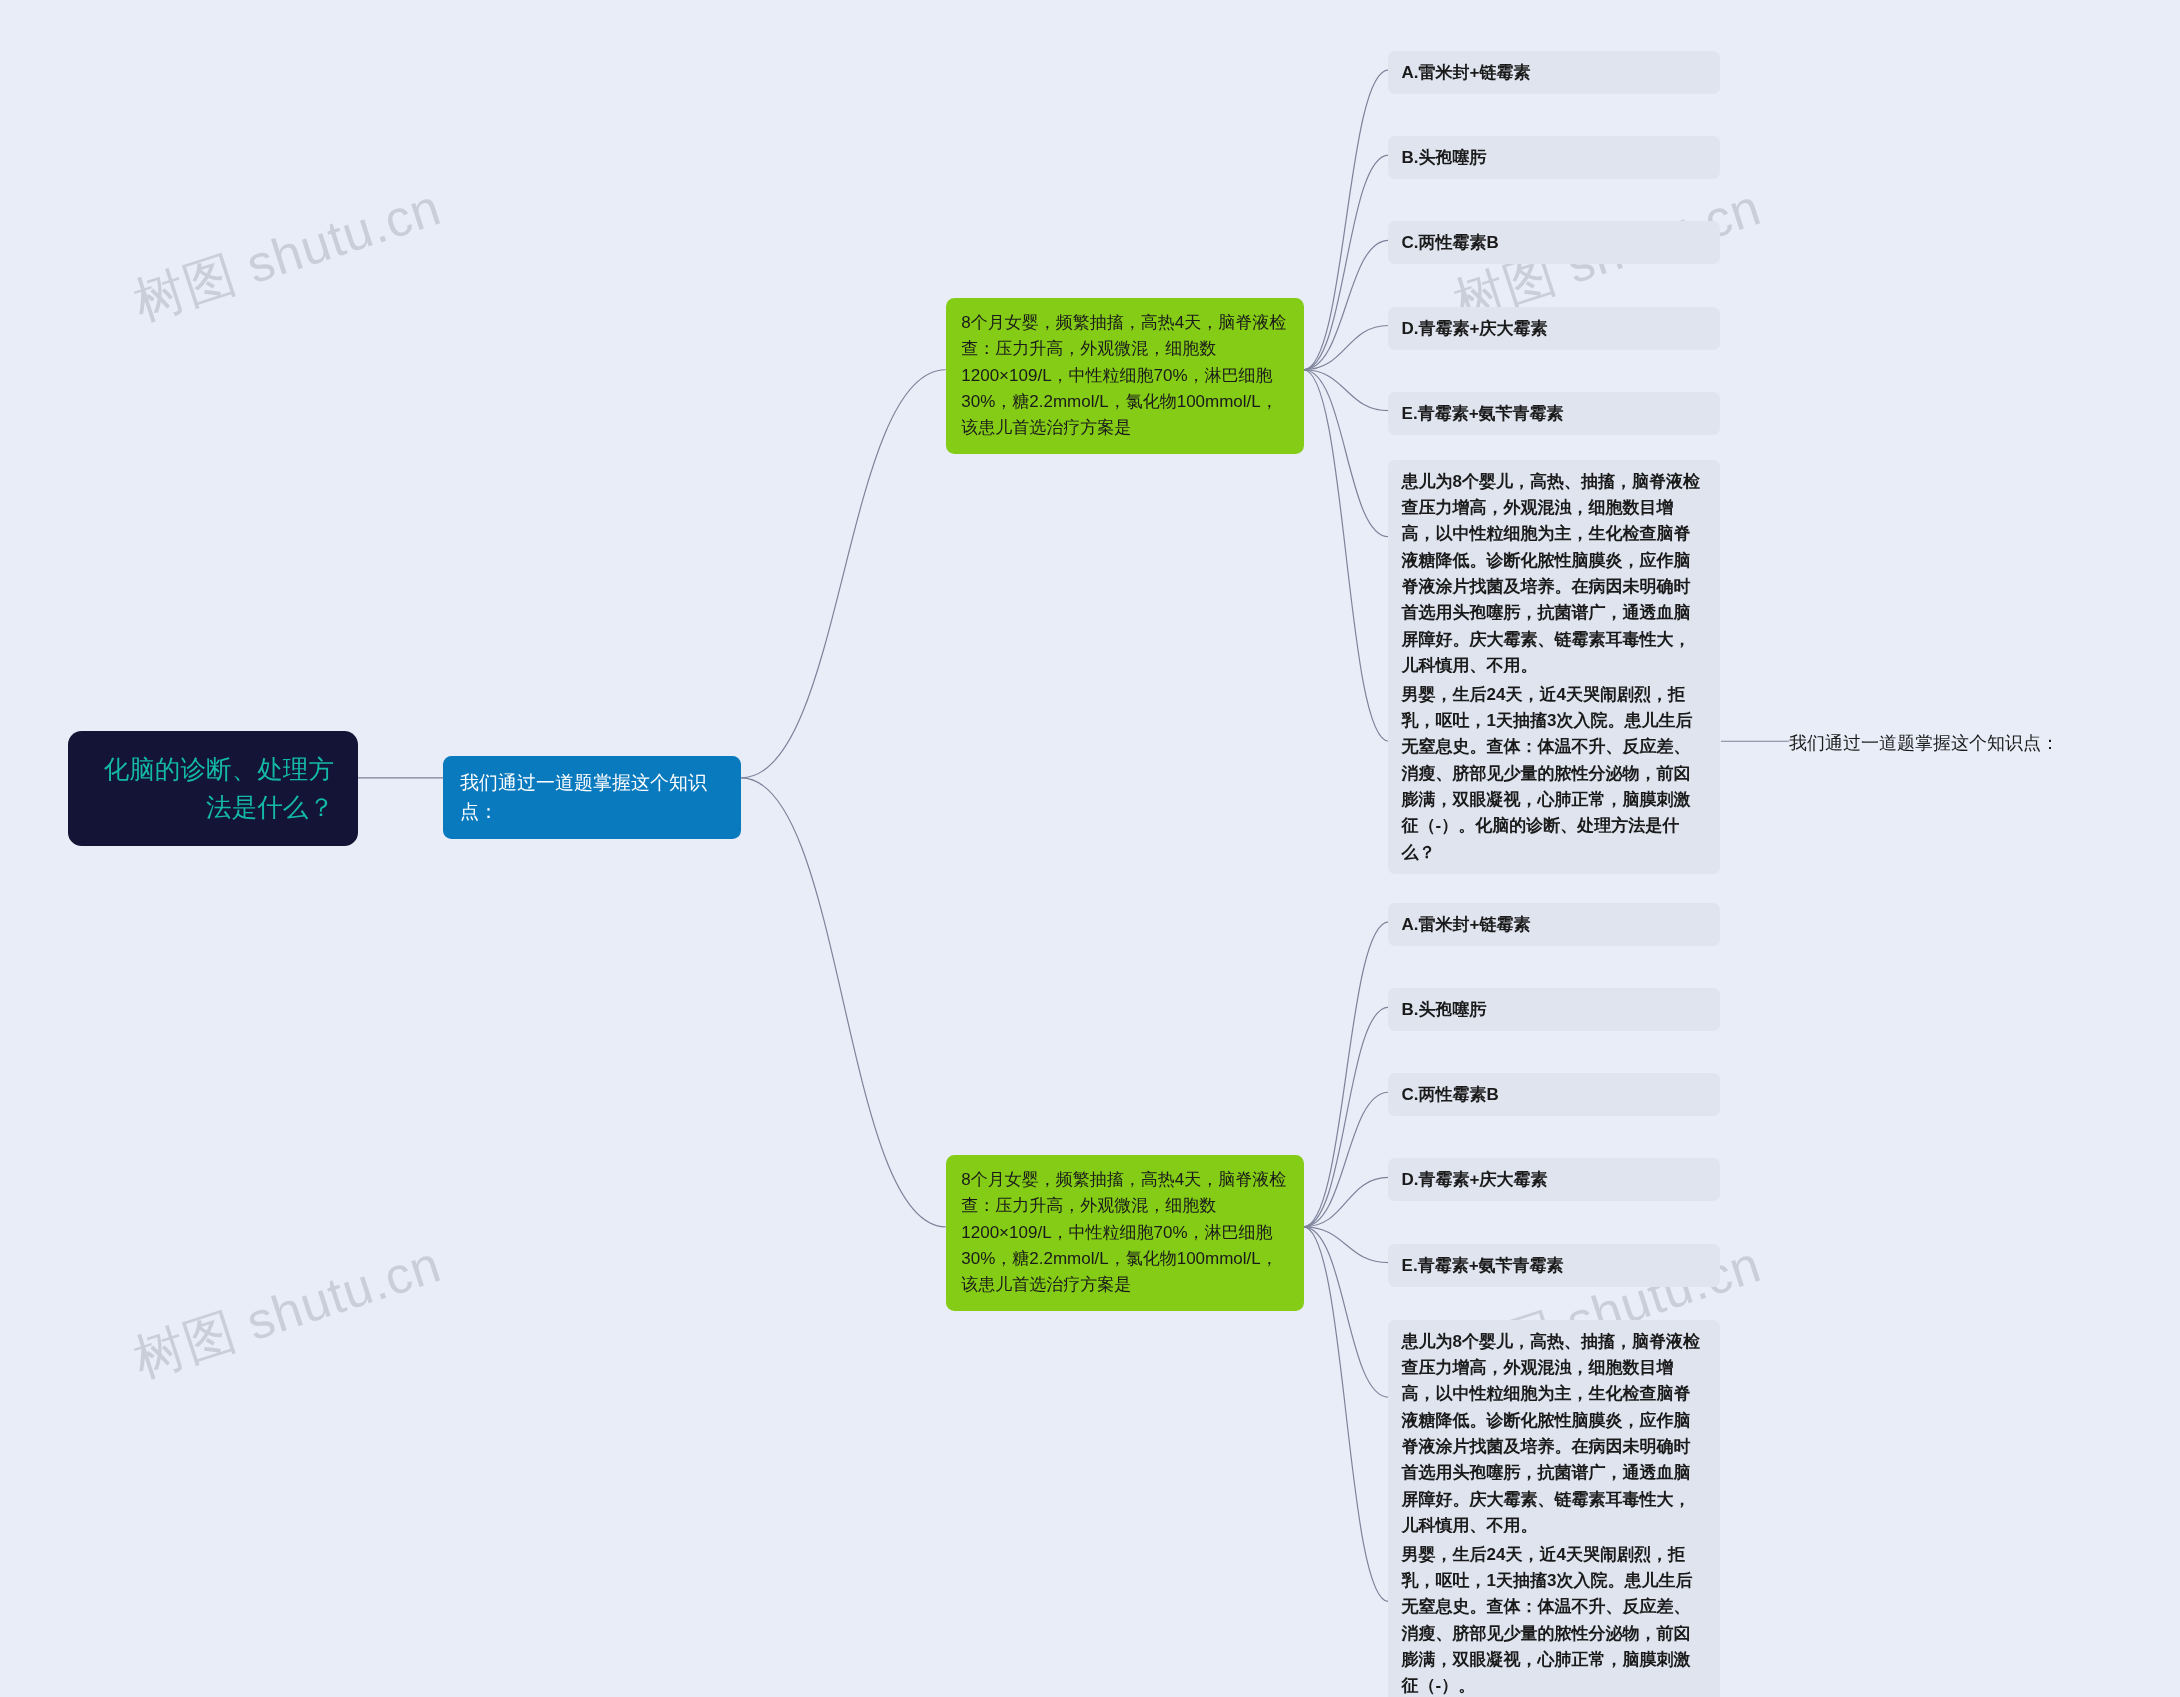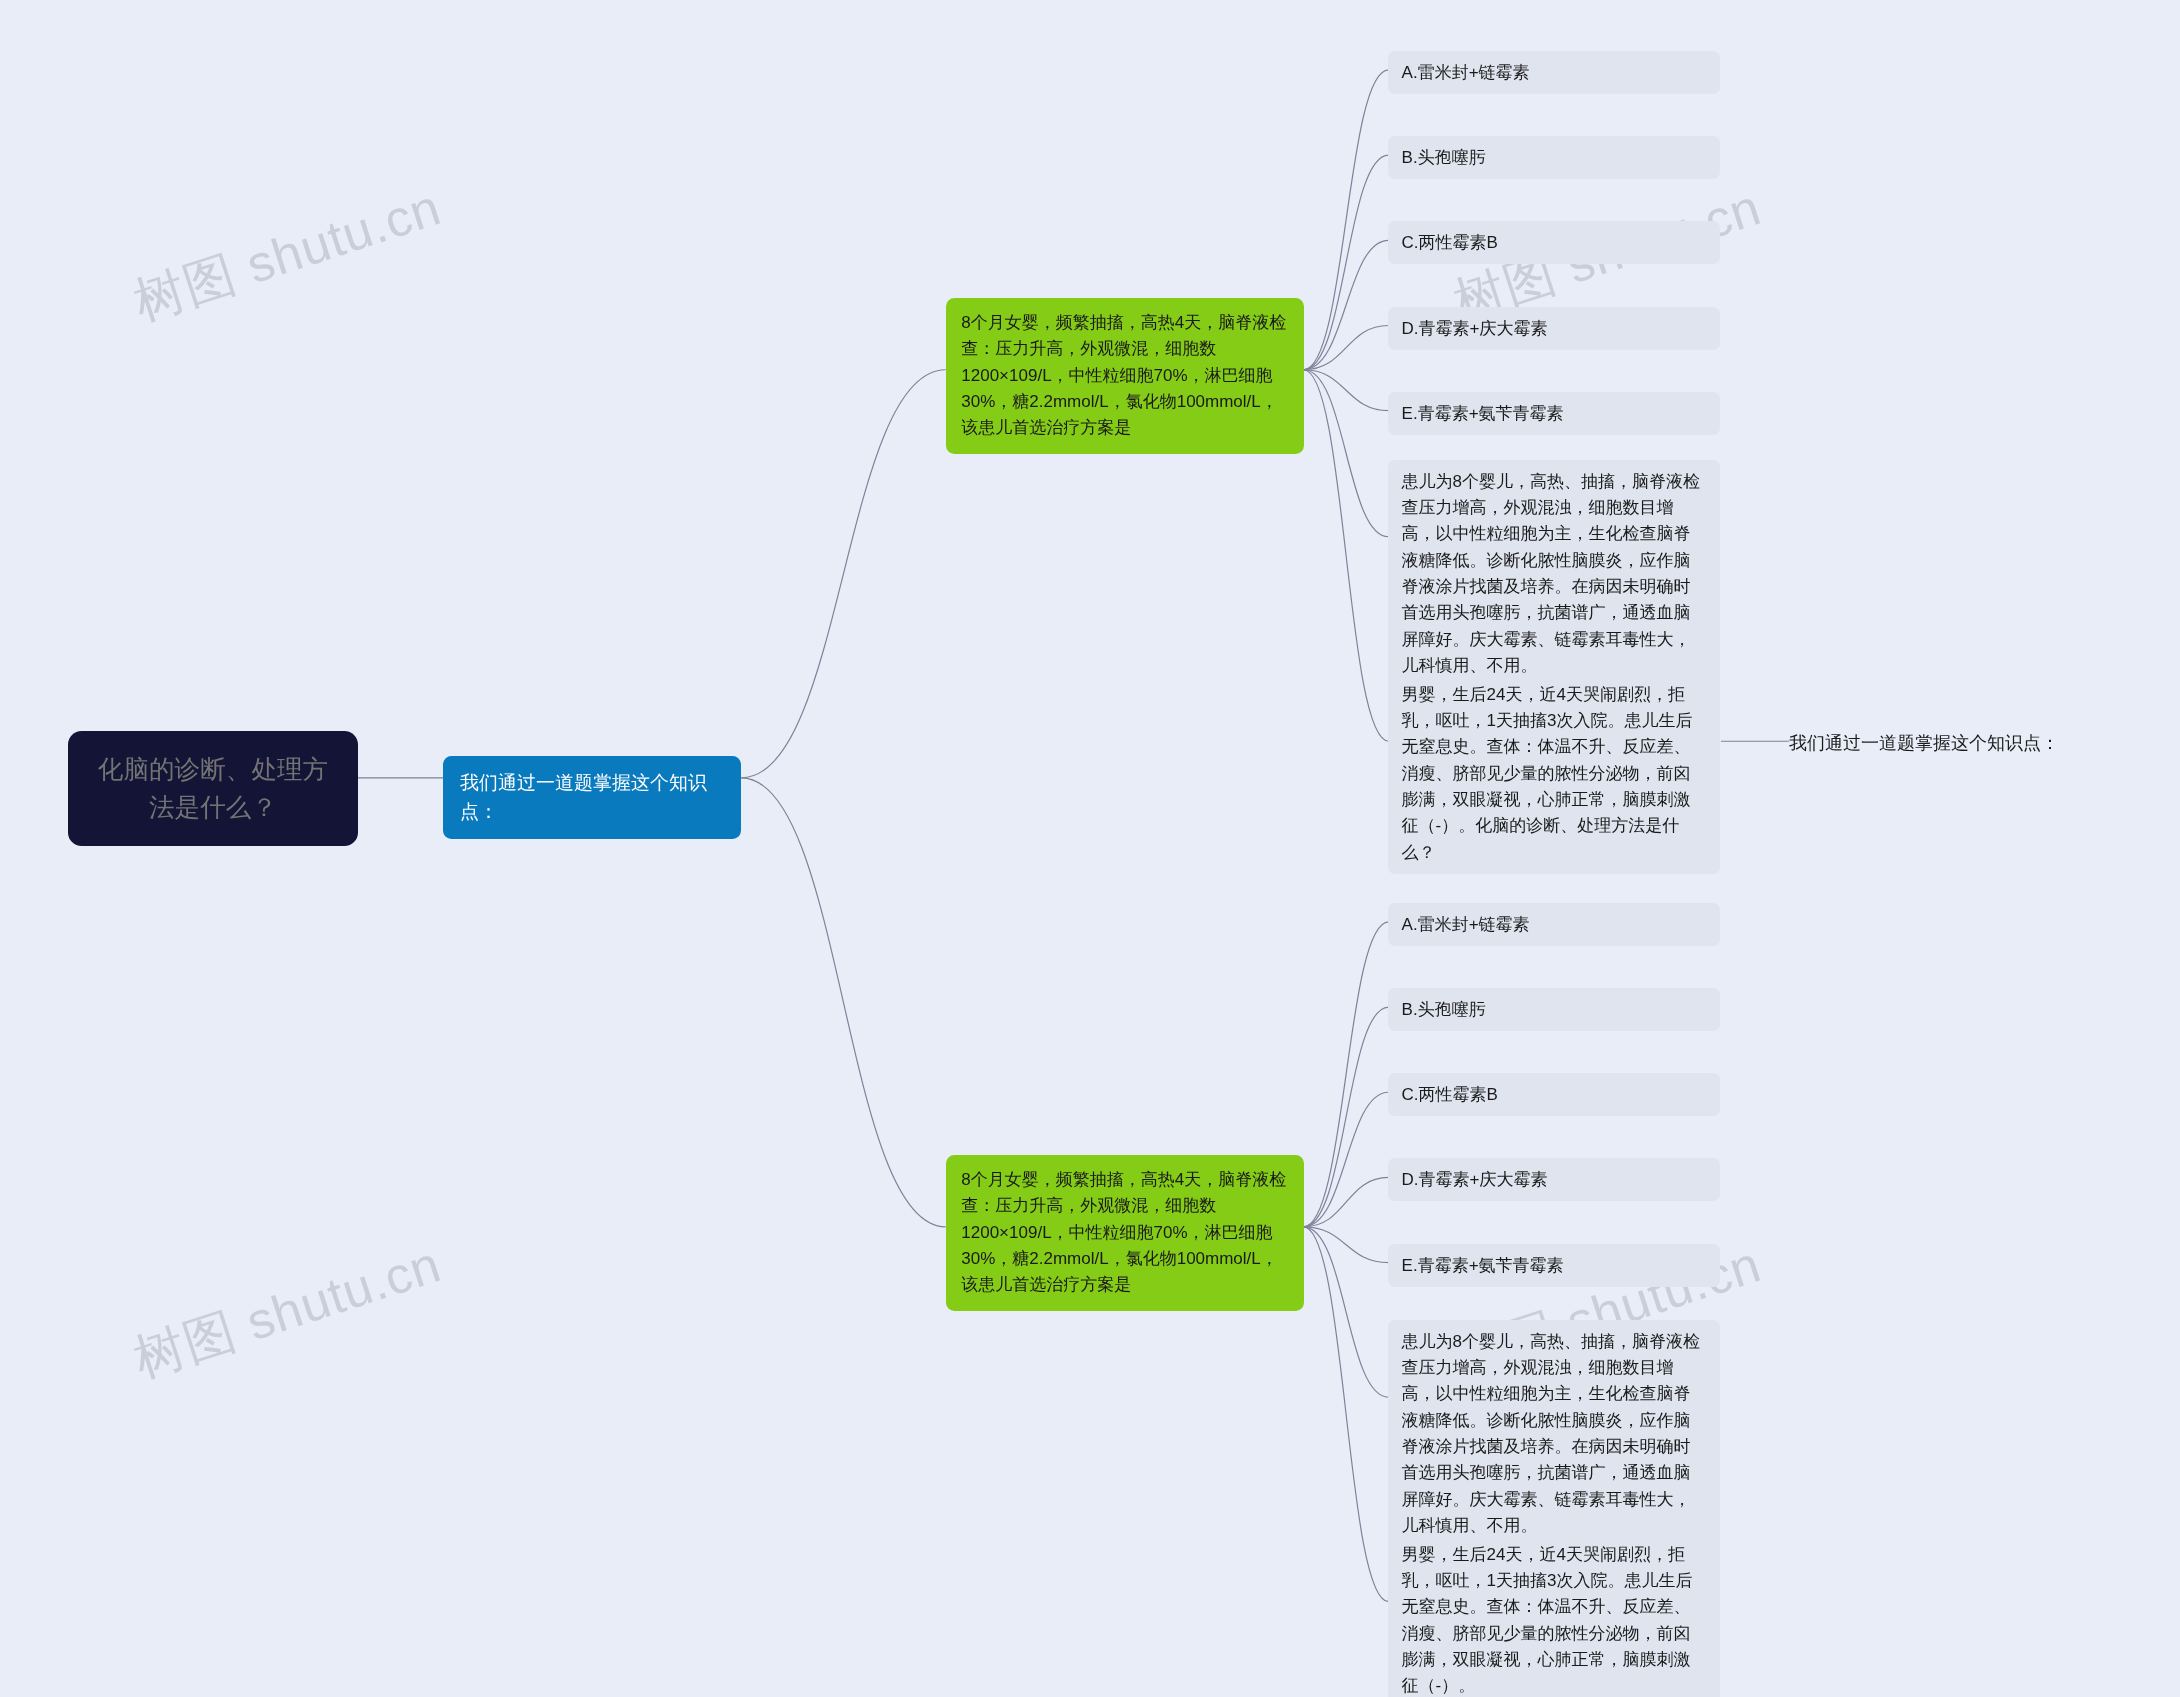--- a/index.html
+++ b/index.html
@@ -29,24 +29,24 @@
   .node {
     position: absolute;
     border-radius: 8.5px;
     padding: 12px 15.3px;
     font-size: 17px;
     line-height: 1.55;
     color: #1a1a1a;
   }
   .root {
     background: #131436;
-    color: #737373;
+    color: #14b8a6;
     font-size: 25.6px;
     font-weight: 500;
-    text-align: center;
+    text-align: right;
     border-radius: 13.6px;
     padding: 19px 24px;
     line-height: 1.5;
   }
   .level1 {
     background: #0a7abf;
     color: #fff;
     font-size: 19px;
     border-radius: 8.5px;
     padding: 12px 17px;
@@ -56,20 +56,21 @@
     font-size: 17px;
     width: 358px;
     border-radius: 8.5px;
   }
   .opt-node {
     background: #dfe4ef;
     font-size: 17px;
     width: 332px;
     border-radius: 6.8px;
     padding: 8.5px 13.6px;
+    font-weight: bold;
   }
   .small-label {
     position: absolute;
     font-size: 18px;
     color: #1a1a1a;
   }
   svg.connectors {
     position: absolute;
     left: 0; top: 0;
     width: 2181px;

